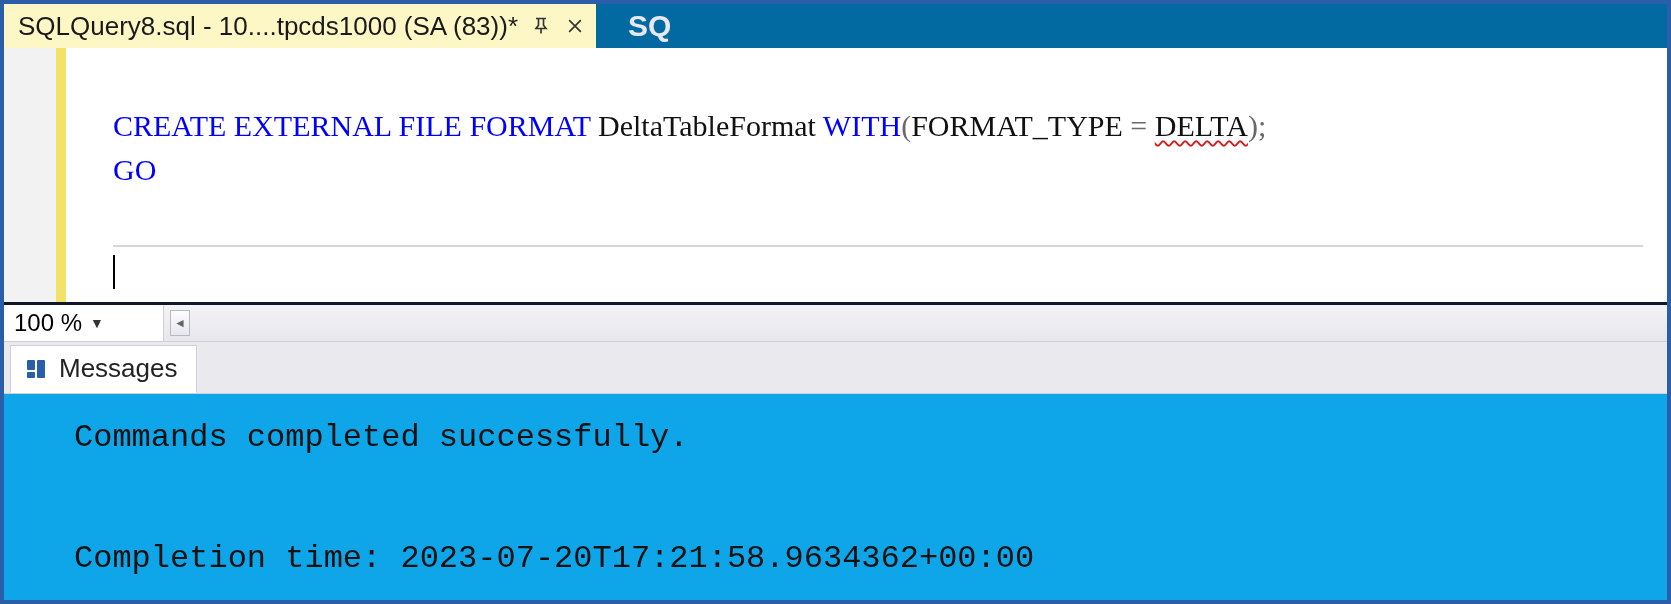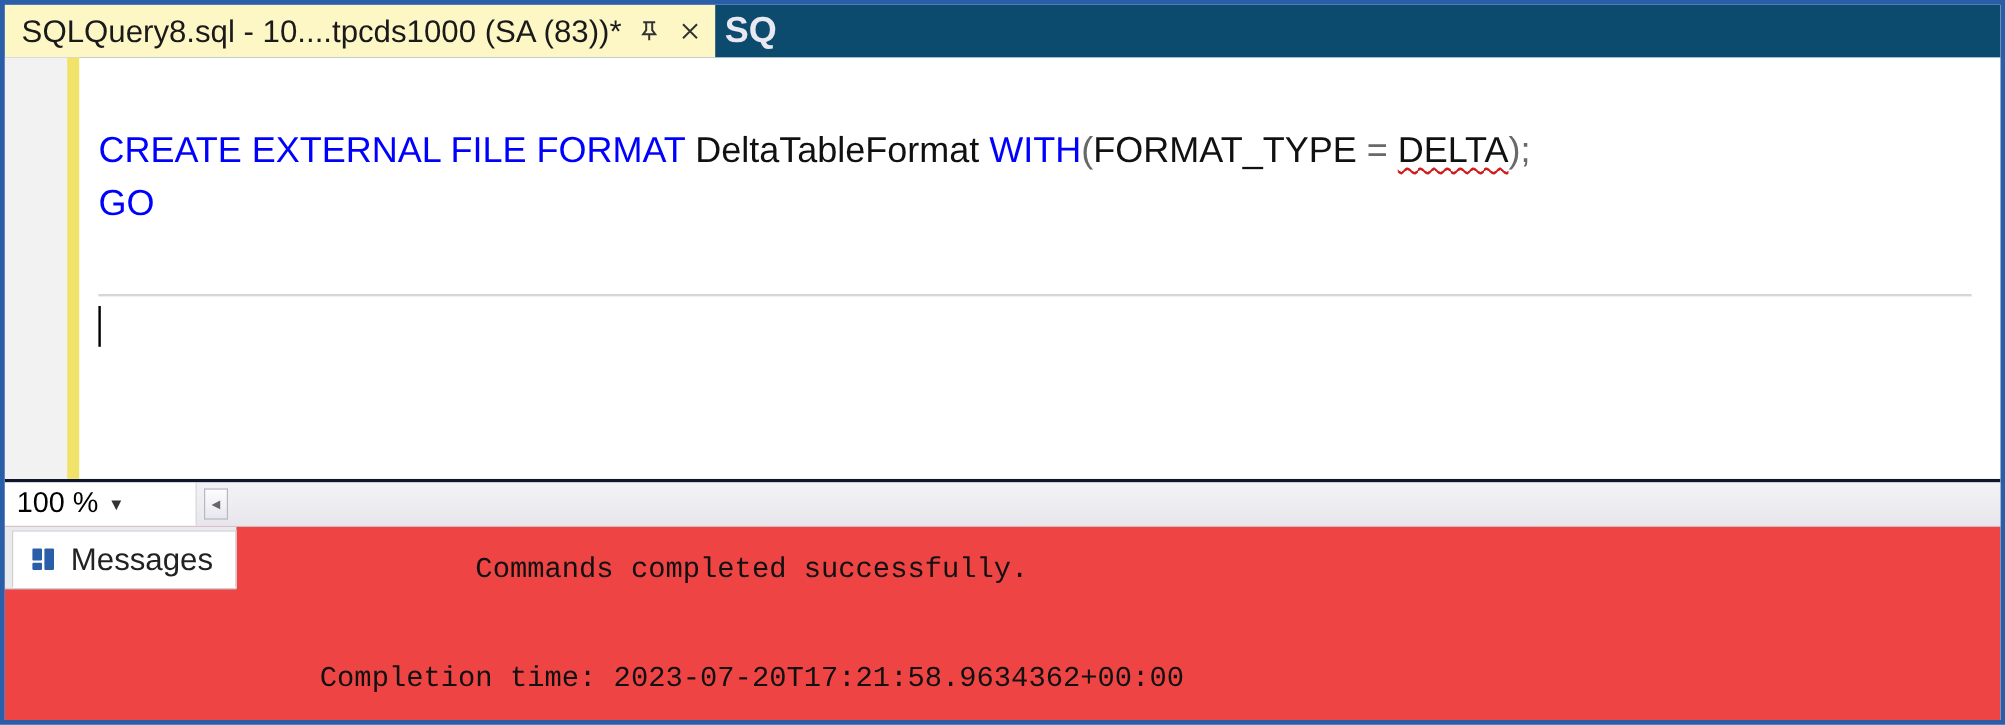--- a/index.html
+++ b/index.html
@@ -14,23 +14,24 @@
     overflow: hidden;
     display: flex;
     flex-direction: column;
   }
 
   
   .tabs {
     display: flex;
     align-items: stretch;
     height: 44px;
-    background: #0c4a6e;
+    background: #0369a1;
     overflow: hidden;
     flex: 0 0 auto;
+    gap: 24px;
   }
   .tab {
     display: flex;
     align-items: center;
     padding: 0 10px 0 14px;
     gap: 12px;
     white-space: nowrap;
     font-size: 26px;
     color: #e8e8f0;
     background: #2e3b5a;
@@ -81,22 +82,22 @@
   .gutter .change-bar {
     position: absolute;
     top: 0;
     right: 0;
     width: 10px;
     height: 100%;
     background: #f1e36a;
   }
   .code {
     flex: 1 1 auto;
-    padding: 56px 24px 0 16px;
-    font-family: Liberation Sans, sans-serif;
+    padding: 56px 24px 0 47px;
+    font-family: Liberation Serif, serif;
     font-size: 30px;
     line-height: 1.45;
     white-space: pre;
     overflow: hidden;
     position: relative;
   }
   .kw { color: #0000ff; }
   .ident { color: #111; }
   .punct { color: #696969; }
   .squiggle {
@@ -152,22 +153,22 @@
     border:1px solid #b8b8c0;
     background:linear-gradient(#fdfdff,#e7e7ef);
     display:flex;align-items:center;justify-content:center;
     font-size:12px;color:#666;
   }
 
   
   .results {
     flex: 0 0 auto;
     display:flex;
-    background:#ef4444;
-    text-align:center;
+    flex-direction:column;
+    background:#0ea5e9;
   }
   .results-tabs {
     height:52px;
     background:#e9e9ee;
     display:flex;
     align-items:flex-end;
     border-bottom:1px solid #cfcfd6;
   }
   .results-tab {
     display:flex;
@@ -183,21 +184,21 @@
     color:#222;
     cursor:pointer;
   }
   .results-tab .rt-icon {
     display:inline-flex;width:26px;height:26px;align-items:center;justify-content:center;color:#2a5ea8;
   }
   .results-tab .rt-icon svg{width:24px;height:24px;fill:currentColor;}
   .messages-body {
     padding:14px 0 10px 70px;
     font-family:Consolas,"Courier New",monospace;
-    font-size:24px;
+    font-size:32px;
     line-height:1.9;
     color:#111;
     white-space:pre;
     min-height:120px;
   }
 </style>
 </head>
 <body>
 
 <div class="tabs">

